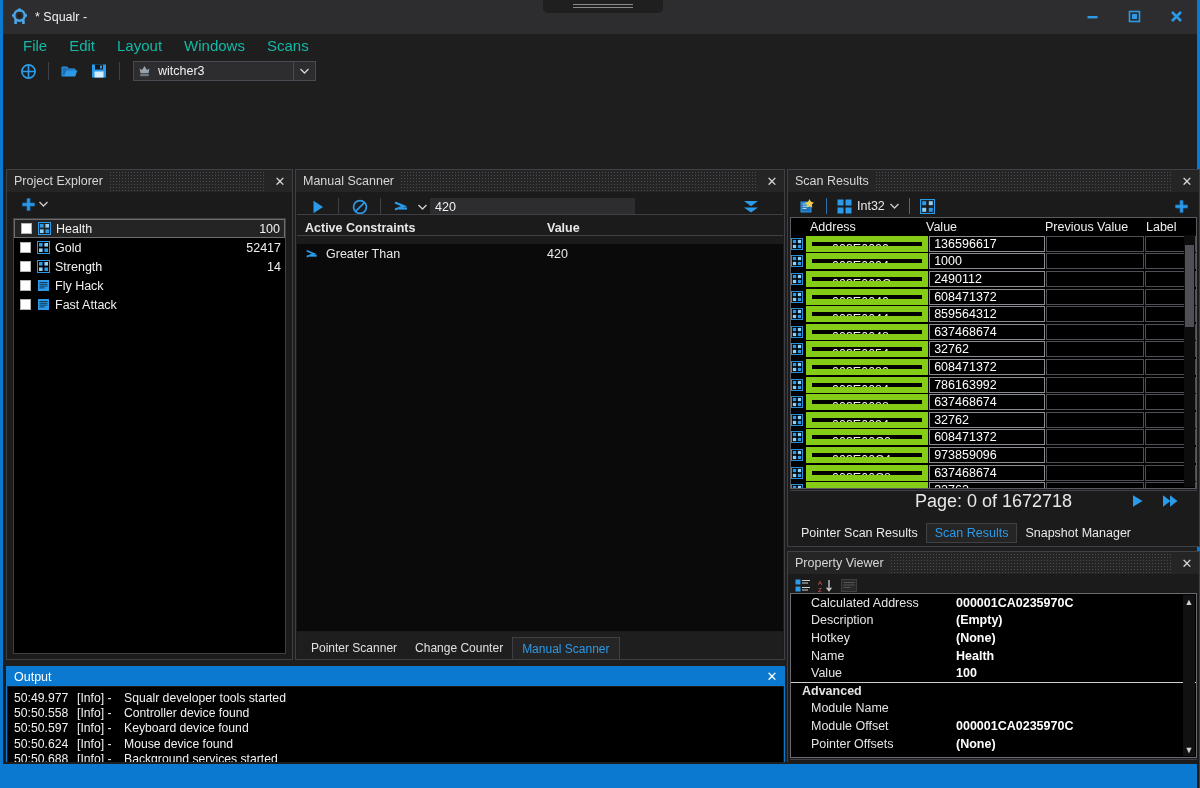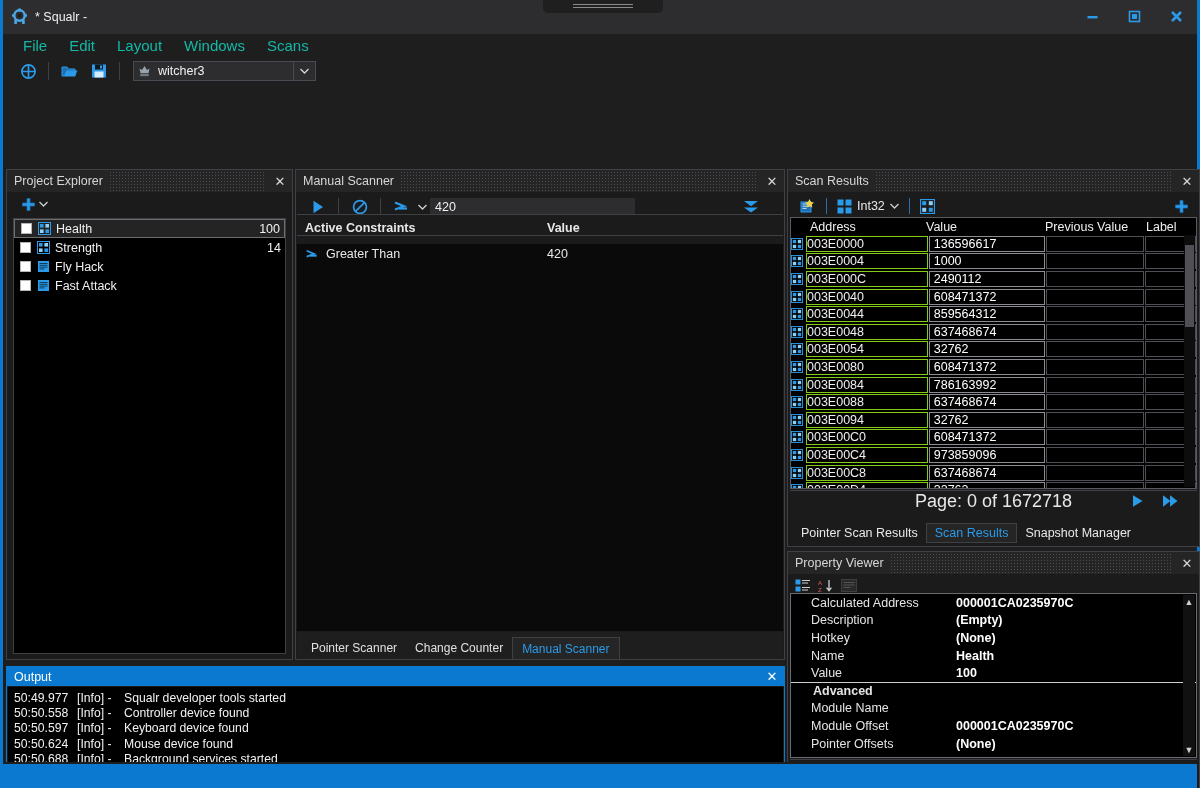--- a/index.html
+++ b/index.html
@@ -99,22 +99,22 @@
   .sr-toolbar { height:28px; display:flex; align-items:center; padding-left:10px; background:#1b1b1c; }
   .sr-sep { width:1px; height:16px; background:#2b6ea8; margin:0 10px; }
   .sr-type { display:flex; align-items:center; gap:5px; font-size:12.5px; }
   .sr-plus { margin-left:auto; margin-right:10px; }
   .sr-grid { position:absolute; left:2px; right:2px; top:47px; height:272px; background:#000;
              border:1px solid #5a5a60; overflow:hidden; }
   .sr-head { height:17px; display:flex; align-items:center; font-size:12.5px; color:#efefef; }
   .sr-head div { border-right:1px solid #000; }
   .sr-row { height:17.6px; display:flex; align-items:center; font-size:12.5px; }
   .cell-ico { width:15px; text-align:center; flex:none; }
-  .cell-addr { width:124px; border:1px solid #84cc16; height:16px; line-height:15px;
-               padding-left:0; color:#efefef; background:#000; overflow:hidden; }
+  .cell-addr { width:124px; border:6px solid #84cc16; height:16px; line-height:15px;
+               padding-left:20px; color:#efefef; background:#000; overflow:hidden; }
   .cell-val { width:118px; border:1px solid #8c8c93; height:16px; line-height:15px;
               margin-left:1px; padding-left:4px; color:#fff; background:#000; overflow:hidden; }
   .cell-prev { width:100px; border:1px solid #4e4e55; height:16px; margin-left:1px; background:#000; }
   .cell-lab { width:52px; border:1px solid #4e4e55; height:16px; margin-left:1px; background:#000; }
   .sr-scroll { position:absolute; right:1px; top:17px; bottom:1px; width:11px; background:#0d0d0d; }
   .sr-thumb { position:absolute; top:10px; left:1px; width:9px; height:82px; background:#4f4f55; }
   .sr-page { position:absolute; left:2px; right:2px; top:320px; height:21px;
              border-top:1px solid #3f3f46; display:flex; align-items:center;
              justify-content:center; font-size:18px; }
   .sr-page .nav { position:absolute; right:18px; display:flex; gap:17px; align-items:center; }
@@ -128,21 +128,21 @@
 
   
   #property-viewer { left:784px; top:465px; width:413px; height:109px; }
   .pv-toolbar { height:18px; display:flex; align-items:center; padding-left:6px; gap:6px; }
   .pv-ico { width:17px; height:15px; display:flex; align-items:center; justify-content:center; }
   .pv-grid { position:absolute; left:2px; right:2px; top:41px; height:165px; background:#000;
              border:1px solid #6a6a70; overflow:hidden; }
   .pv-row { height:17.6px; display:flex; align-items:center; font-size:12.5px; }
   .pv-k { width:165px; padding-left:20px; color:#e4e4e4; }
   .pv-v { flex:1; color:#fff; font-weight:bold; }
-  .pv-row.cat .pv-k { font-weight:bold; padding-left:22px; }
+  .pv-row.cat .pv-k { font-weight:bold; padding-left:11px; }
   .pv-sep { border-top:1px solid #cfcfcf; }
   .pv-scroll { position:absolute; right:1px; top:1px; bottom:1px; width:12px; background:#111; }
   .pv-arrow { position:absolute; left:0; width:12px; height:13px; display:flex;
               align-items:center; justify-content:center; color:#cfcfcf; font-size:9px; }
   .pv-desc { position:absolute; left:2px; right:2px; top:207px; bottom:1px;
              border-top:1px solid #3f3f46; padding:4px 0 0 8px; }
   .pv-desc .t { font-weight:bold; font-size:12.5px; color:#fff; }
   .pv-desc .d { font-size:12.5px; color:#e4e4e4; margin-top:3px; }
 
   
@@ -279,20 +279,34 @@
               <rect x="2" y="2" width="3.6" height="3.6" fill="#2b9ae8"></rect>
                 <rect x="7.4" y="2" width="3.6" height="3.6" fill="#8fd0f5"></rect>
               <rect x="2" y="7.4" width="3.6" height="3.6" fill="#8fd0f5"></rect>
                 <rect x="7.4" y="7.4" width="3.6" height="3.6" fill="#2b9ae8"></rect>
             </svg>
           </span>
           <span class="pe-name">Health</span>
           <span class="pe-val">100</span>
         </div>
 
+        <div class="pe-row">
+          <span class="pe-cb"></span>
+          <span class="pe-ico">
+            <svg width="13" height="13" viewBox="0 0 13 13">
+              <rect x="0.5" y="0.5" width="12" height="12" fill="none" stroke="#2b9ae8" stroke-width="1"></rect>
+              <rect x="2" y="2" width="3.6" height="3.6" fill="#2b9ae8"></rect>
+                <rect x="7.4" y="2" width="3.6" height="3.6" fill="#8fd0f5"></rect>
+              <rect x="2" y="7.4" width="3.6" height="3.6" fill="#8fd0f5"></rect>
+                <rect x="7.4" y="7.4" width="3.6" height="3.6" fill="#2b9ae8"></rect>
+            </svg>
+          </span>
+          <span class="pe-name">Gold</span>
+          <span class="pe-val">52417</span>
+        </div>
 
         <div class="pe-row">
           <span class="pe-cb"></span>
           <span class="pe-ico">
             <svg width="13" height="13" viewBox="0 0 13 13">
               <rect x="0.5" y="0.5" width="12" height="12" fill="none" stroke="#2b9ae8" stroke-width="1"></rect>
               <rect x="2" y="2" width="3.6" height="3.6" fill="#2b9ae8"></rect>
                 <rect x="7.4" y="2" width="3.6" height="3.6" fill="#8fd0f5"></rect>
               <rect x="2" y="7.4" width="3.6" height="3.6" fill="#8fd0f5"></rect>
                 <rect x="7.4" y="7.4" width="3.6" height="3.6" fill="#2b9ae8"></rect>

